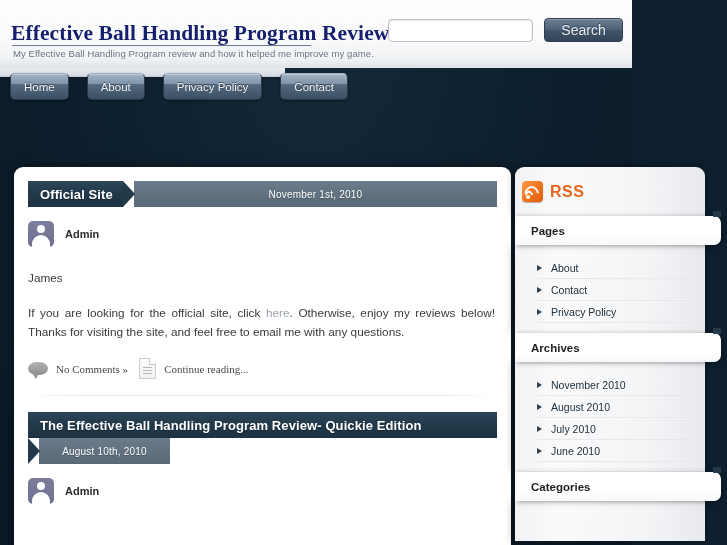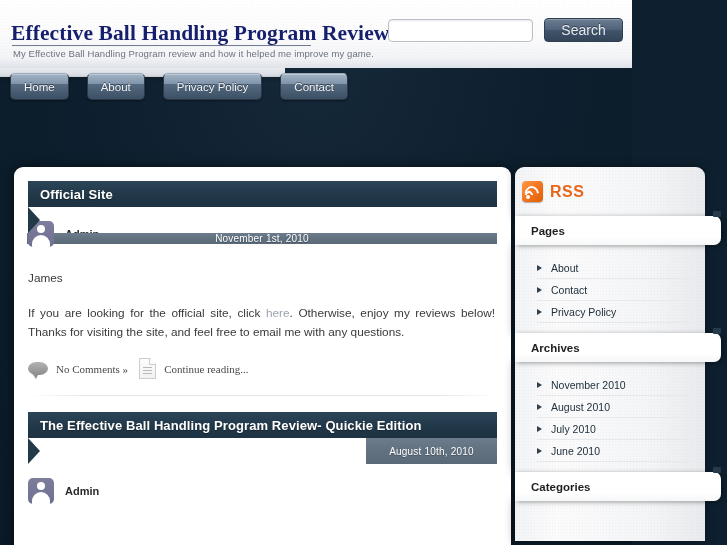--- a/index.html
+++ b/index.html
@@ -156,21 +156,20 @@
     box-shadow: 0 0 14px rgba(0,0,0,0.55);
     padding: 14px 14px 0 14px;
     overflow: hidden;
   }
 
   .post { position: relative; }
   .post-headrow {
     position: relative;
     height: 26px;
     display: flex;
-    flex-direction: column;
   }
   .post-title-bar {
     position: relative;
     height: 26px;
     background: linear-gradient(to bottom, #2b4558 0%, #22394a 50%, #1d3242 100%);
     display: flex; align-items: center;
     padding: 0 10px 0 12px;
     color: #ffffff;
     font-size: 13px;
     font-weight: bold;
@@ -198,21 +197,21 @@
     font-size: 10px;
     letter-spacing: 0.2px;
     margin-left: -1px;
     text-shadow: 0 1px 1px rgba(0,0,0,0.28);
   }
   
   .post-headrow.stacked { display: block; height: auto; }
   .post-headrow.stacked .post-title-bar { display: flex; width: 100%; }
   .daterow {
     display: flex;
-    justify-content: space-between;
+    justify-content: flex-start;
     margin-top: 0;
   }
   .daterow .date-band { flex: 0 0 131px; }
 
   .byline {
     display: flex; align-items: center;
     gap: 11px;
     margin-top: 14px;
   }
   .avatar {

